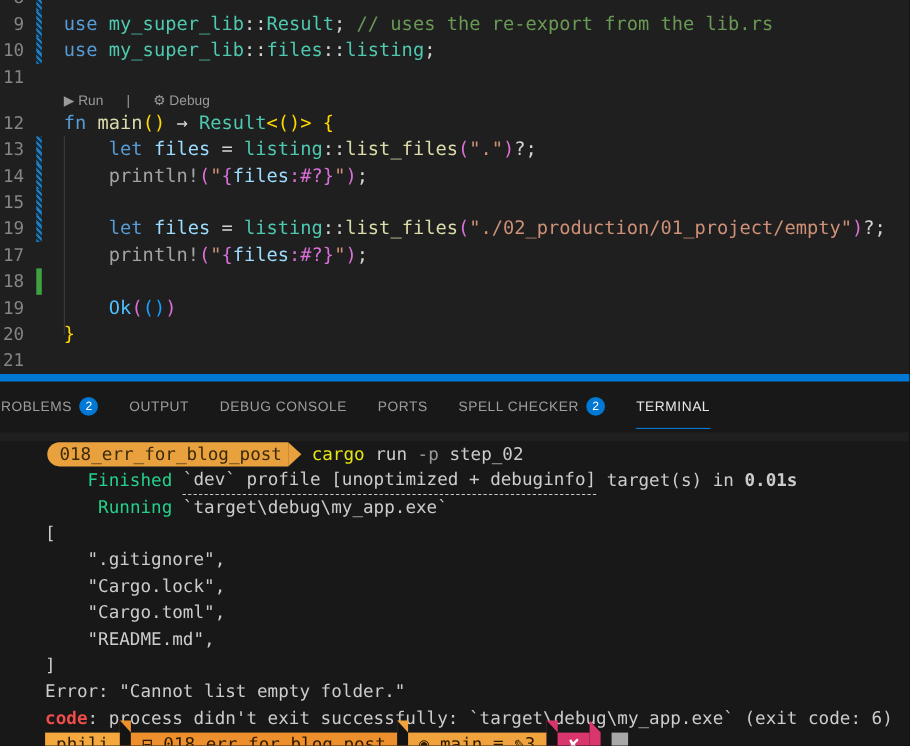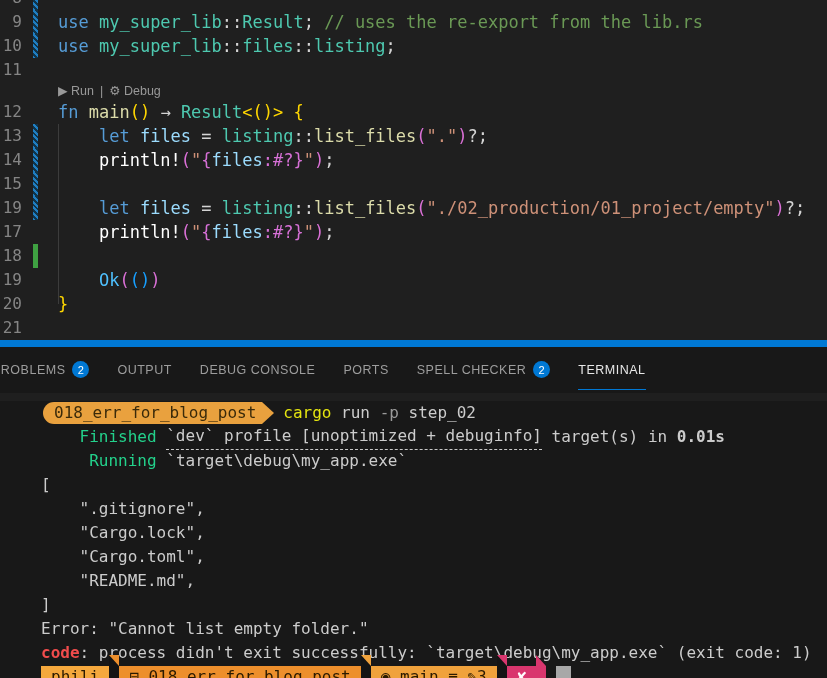--- a/index.html
+++ b/index.html
@@ -9,28 +9,28 @@
   .editor{position:absolute;top:0;left:0;right:0;height:340px;overflow:hidden;background:#1f1f1f;}
   .editor-inner{position:absolute;top:-14px;left:0;right:0;}
   .erow{display:flex;height:24px;line-height:24px;
         font-family:"DejaVu Sans Mono","Liberation Mono",monospace;font-size:17px;}
   .gnum{width:22px;flex:none;text-align:right;color:#858585;font-size:16px;}
   .gmark{width:5px;flex:none;margin-left:11px;}
   .gmark.git-modified{background:repeating-linear-gradient(45deg,#1f7ec2 0,#1f7ec2 2px,#10344a 2px,#10344a 4px);}
   .gmark.git-added{background:#3fa142;}
   .ecode{flex:1;padding-left:20px;white-space:pre;color:#d4d4d4;}
   .codelens-row{height:18px;line-height:18px;padding-left:58px;font-size:12.5px;color:#999;
-        font-family:"Liberation Sans",sans-serif;display:flex;align-items:center;gap:6px;}
+        font-family:"Liberation Sans",sans-serif;display:flex;align-items:center;gap:21px;}
   .codelens-row .cl-link{cursor:pointer;}
   .indent-guide{position:absolute;left:58px;top:124px;height:180px;width:1px;background:#3c3c3c;}
   
   .tk-kw{color:#569CD6}.tk-ns{color:#4EC9B0}.tk-fn{color:#DCDCAA}.tk-var{color:#9CDCFE}
   .tk-cm{color:#6A9955}.tk-st{color:#CE9178}.tk-pn{color:#D4D4D4}
   .tk-b1{color:#FFD700}.tk-b2{color:#DA70D6}.tk-b3{color:#179FFF}
-  .tk-mc{color:#ffffff}.tk-en{color:#4FC1FF}.tk-fs{color:#D670D6}
+  .tk-mc{color:#a3a3a3}.tk-en{color:#4FC1FF}.tk-fs{color:#D670D6}
   
   .panel-border{position:absolute;top:340px;left:0;right:0;height:7px;background:var(--accent);}
   .tabbar{position:absolute;top:347px;left:0;right:0;height:46px;background:#181818;
           display:flex;align-items:center;gap:28px;padding-left:0;}
   .ptab{display:flex;align-items:center;gap:7px;height:38px;color:#9d9d9d;font-size:12.5px;
         letter-spacing:.5px;cursor:pointer;border-bottom:1.5px solid transparent;}
   .ptab:first-child{margin-left:-8px;}
   .ptab.active{color:#e7e7e7;border-bottom-color:var(--accent);}
   .pbadgecount{min-width:17px;height:17px;border-radius:9px;background:var(--accent);color:#fff;
         font-size:11px;display:flex;align-items:center;justify-content:center;}
@@ -169,16 +169,16 @@
       <div class="trow"><span class="pbadge"><span>018_err_for_blog_post</span></span><span class="pbadge-arrow"></span><span class="yellow">cargo</span><span> run </span><span class="gray">-p</span><span> step_02</span></div>
       <div class="trow"><span>    </span><span class="green">Finished</span><span> </span><span class="dashed">`dev` profile [unoptimized + debuginfo]</span><span> target(s) in </span><span class="bold">0.01s</span></div>
       <div class="trow"><span>     </span><span class="green">Running</span><span> `target\debug\my_app.exe`</span></div>
       <div class="trow"><span>[</span></div>
       <div class="trow"><span>    ".gitignore",</span></div>
       <div class="trow"><span>    "Cargo.lock",</span></div>
       <div class="trow"><span>    "Cargo.toml",</span></div>
       <div class="trow"><span>    "README.md",</span></div>
       <div class="trow"><span>]</span></div>
       <div class="trow"><span>Error: "Cannot list empty folder."</span></div>
-      <div class="trow"><span class="red">code</span><span>: process didn't exit successfully: `target\debug\my_app.exe` (exit code: 1)</span></div>
+      <div class="trow"><span class="red">code</span><span>: process didn't exit successfully: `target\debug\my_app.exe` (exit code: 6)</span></div>
       <div class="trow"><span class="prompt2"><span class="pseg" style="background: rgb(245, 168, 61);">phili</span><span class="psep" style="background: rgb(237, 143, 44);"></span><span class="pseg" style="background: rgb(237, 143, 44);">⊟ 018_err_for_blog_post</span><span class="psep" style="background: rgb(240, 162, 60);"></span><span class="pseg" style="background: rgb(240, 162, 60);">◉ main ≡ ✎3</span><span class="psep" style="background: rgb(217, 54, 110);"></span><span class="pseg" style="background: rgb(217, 54, 110); color: rgb(255, 255, 255); font-weight: bold;">✘</span><span class="psep" style="border-left-color: rgb(217, 54, 110);"></span></span><span class="term-cursor"></span></div>
     </div>
 </div>
 
 </body></html>

